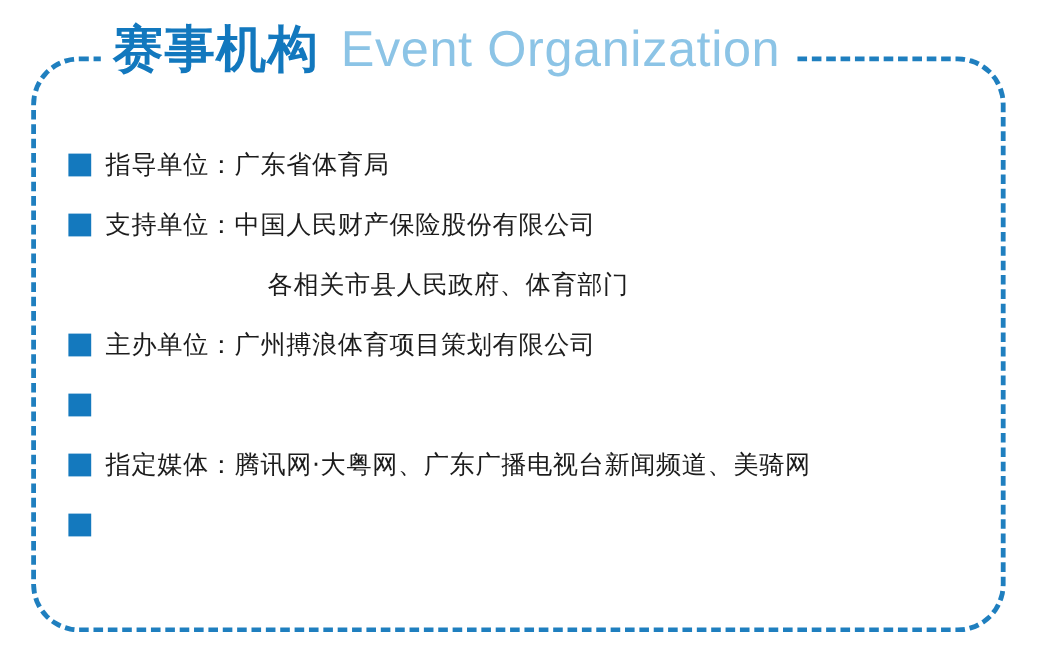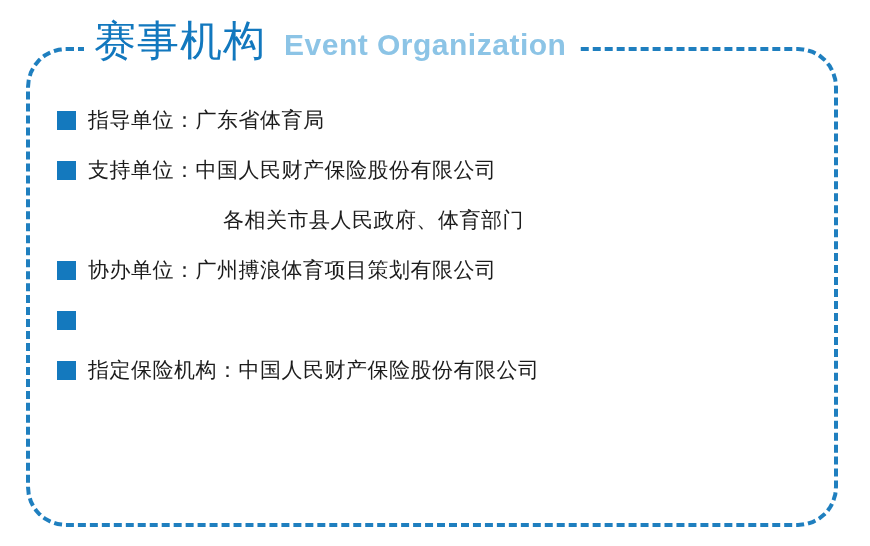--- a/index.html
+++ b/index.html
@@ -36,42 +36,42 @@
     top: 20px;
     height: 58px;
     display: flex;
     align-items: baseline;
     background: #ffffff;
     padding: 0 14px 0 10px;
     white-space: nowrap;
   }
   .title-cn {
     font-size: 42px;
-    font-weight: 400;
+    font-weight: 700;
     color: #1278be;
     letter-spacing: 1px;
     line-height: 1;
     font-family: "DejaVu Sans", "Liberation Sans", sans-serif;
   }
   .title-en {
-    font-size: 30px;
-    font-weight: 700;
+    font-size: 42px;
+    font-weight: 400;
     color: #8cc4e6;
     margin-left: 18px;
     letter-spacing: 0.5px;
     line-height: 1;
     font-family: "Liberation Sans", "DejaVu Sans", sans-serif;
     text-align: center;
   }
 
   
   .org-list {
     position: absolute;
     left: 57px;
-    top: 105px;
+    top: 122px;
     width: 780px;
   }
   .org-row {
     display: flex;
     align-items: flex-start;
     height: 50px;
   }
   .bullet {
     width: 19px;
     height: 19px;
@@ -119,26 +119,29 @@
     <span class="row-text">支持单位：中国人民财产保险股份有限公司</span>
   </div>
 
   <div class="org-row continuation">
     <span class="bullet"></span>
     <span class="row-text">各相关市县人民政府、体育部门</span>
   </div>
 
   <div class="org-row">
     <span class="bullet"></span>
-    <span class="row-text">协办单位：广州搏浪体育项目策划有限公司</span>
+    <span class="row-text">主办单位：广州搏浪体育项目策划有限公司</span>
   </div>
 
   <div class="org-row">
     <span class="bullet"></span>
   </div>
 
+  <div class="org-row">
+    <span class="bullet"></span>
+    <span class="row-text">指定媒体：腾讯网·大粤网、广东广播电视台新闻频道、美骑网</span>
+  </div>
 
   <div class="org-row">
     <span class="bullet"></span>
-    <span class="row-text">指定保险机构：中国人民财产保险股份有限公司</span>
   </div>
 
 </div>
 
 </body></html>

